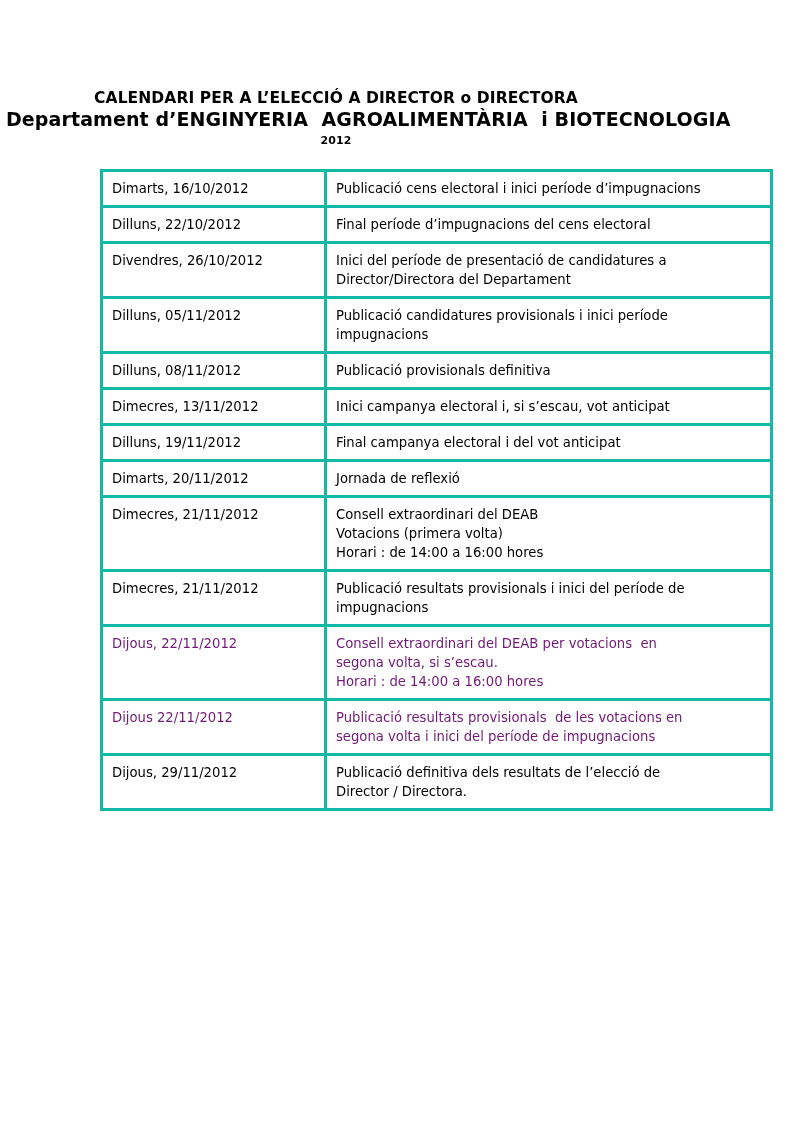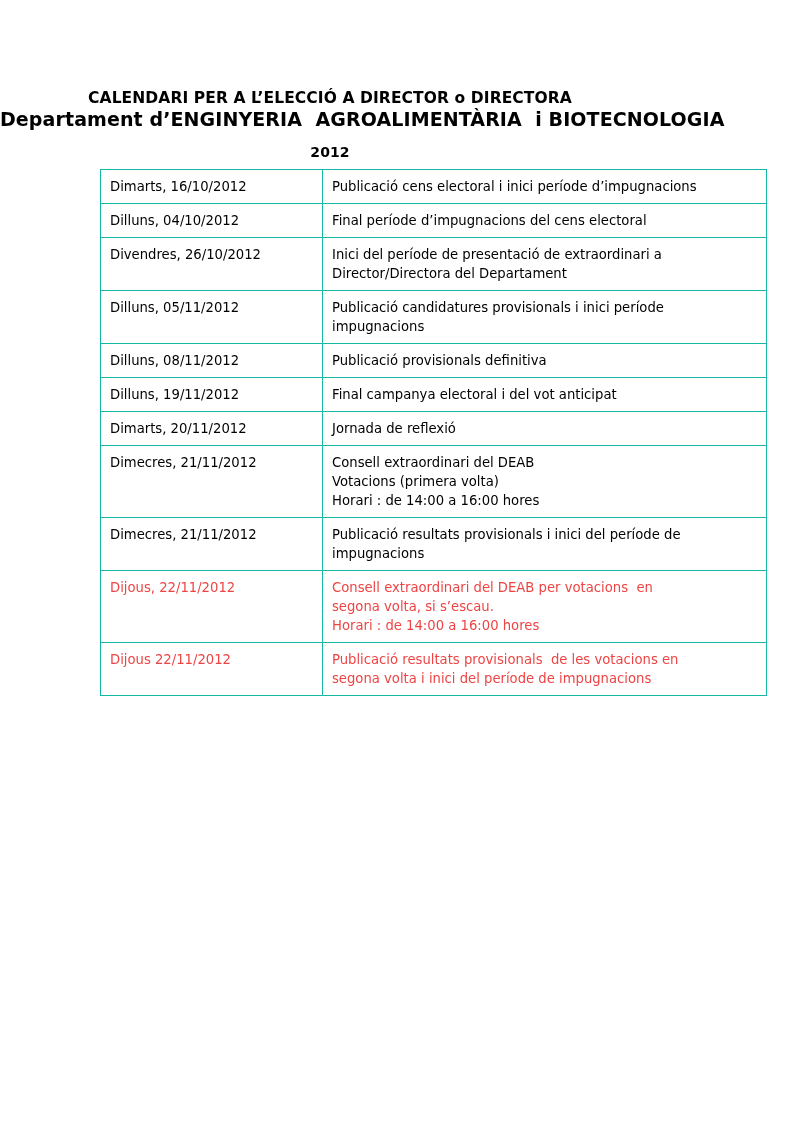--- a/index.html
+++ b/index.html
@@ -20,56 +20,57 @@
     height: 1131px;
     position: relative;
     background: #ffffff;
   }
   .doc-title {
     position: absolute;
     left: 0;
     top: 88px;
     width: 660px;
     text-align: center;
+    padding-left: 6px;
   }
   .title-line {
     font-weight: bold;
     font-size: 15.5px;
     line-height: 21px;
     letter-spacing: 0.1px;
     white-space: pre;
   }
   .title-line-1 { font-size: 15.5px; }
   .title-line-2 { font-size: 19px; }
-  .title-line-3 { font-size: 14px; margin-top: 12px; }
+  .title-line-3 { font-size: 11px; }
 
   table.calendar {
     position: absolute;
     left: 100px;
     top: 169px;
     width: 632px;
     border-collapse: collapse;
     table-layout: fixed;
   }
   table.calendar td {
-    border: 1px solid #14b8a6;
+    border: 3px solid #14b8a6;
     vertical-align: top;
     padding: 7px 7px 7px 9px;
     font-size: 13.2px;
     line-height: 19px;
     white-space: pre-line;
   }
   td.col-date {
     width: 205px;
   }
   td.col-desc {
     width: 427px;
   }
   .red {
-    color: #ef4444;
+    color: #701a75;
   }
   .black {
     color: #000000;
   }
   .desc-line {
     display: block;
     white-space: pre;
   }
 </style>
 </head>
@@ -83,34 +84,38 @@
     <div class="title-line title-line-3">2012</div>
   </div>
 
   <table class="calendar">
     <tbody id="calendar-body">
         <tr>
           <td class="col-date black">Dimarts, 16/10/2012</td>
           <td class="col-desc"><span class="desc-line black">Publicació cens electoral i inici període d’impugnacions</span></td>
         </tr>
         <tr>
-          <td class="col-date black">Dilluns, 04/10/2012</td>
+          <td class="col-date black">Dilluns, 22/10/2012</td>
           <td class="col-desc"><span class="desc-line black">Final període d’impugnacions del cens electoral</span></td>
         </tr>
         <tr>
           <td class="col-date black">Divendres, 26/10/2012</td>
-          <td class="col-desc"><span class="desc-line black">Inici del període de presentació de extraordinari a</span><span class="desc-line black">Director/Directora del Departament</span></td>
+          <td class="col-desc"><span class="desc-line black">Inici del període de presentació de candidatures a</span><span class="desc-line black">Director/Directora del Departament</span></td>
         </tr>
         <tr>
           <td class="col-date black">Dilluns, 05/11/2012</td>
           <td class="col-desc"><span class="desc-line black">Publicació candidatures provisionals i inici període</span><span class="desc-line black">impugnacions</span></td>
         </tr>
         <tr>
           <td class="col-date black">Dilluns, 08/11/2012</td>
           <td class="col-desc"><span class="desc-line black">Publicació provisionals definitiva</span></td>
+        </tr>
+        <tr>
+          <td class="col-date black">Dimecres, 13/11/2012</td>
+          <td class="col-desc"><span class="desc-line black">Inici campanya electoral i, si s’escau, vot anticipat</span></td>
         </tr>
         <tr>
           <td class="col-date black">Dilluns, 19/11/2012</td>
           <td class="col-desc"><span class="desc-line black">Final campanya electoral i del vot anticipat</span></td>
         </tr>
         <tr>
           <td class="col-date black">Dimarts, 20/11/2012</td>
           <td class="col-desc"><span class="desc-line black">Jornada de reflexió</span></td>
         </tr>
         <tr>
@@ -122,16 +127,20 @@
           <td class="col-desc"><span class="desc-line black">Publicació resultats provisionals i inici del període de</span><span class="desc-line black">impugnacions</span></td>
         </tr>
         <tr>
           <td class="col-date red">Dijous, 22/11/2012</td>
           <td class="col-desc"><span class="desc-line red">Consell extraordinari del DEAB per votacions  en</span><span class="desc-line red">segona volta, si s’escau.</span><span class="desc-line red">Horari : de 14:00 a 16:00 hores</span></td>
         </tr>
         <tr>
           <td class="col-date red">Dijous 22/11/2012</td>
           <td class="col-desc"><span class="desc-line red">Publicació resultats provisionals  de les votacions en</span><span class="desc-line red">segona volta i inici del període de impugnacions</span></td>
         </tr>
+        <tr>
+          <td class="col-date black">Dijous, 29/11/2012</td>
+          <td class="col-desc"><span class="desc-line black">Publicació definitiva dels resultats de l’elecció de</span><span class="desc-line black">Director / Directora.</span></td>
+        </tr>
       </tbody>
   </table>
 
 </div>
 
 </body></html>

